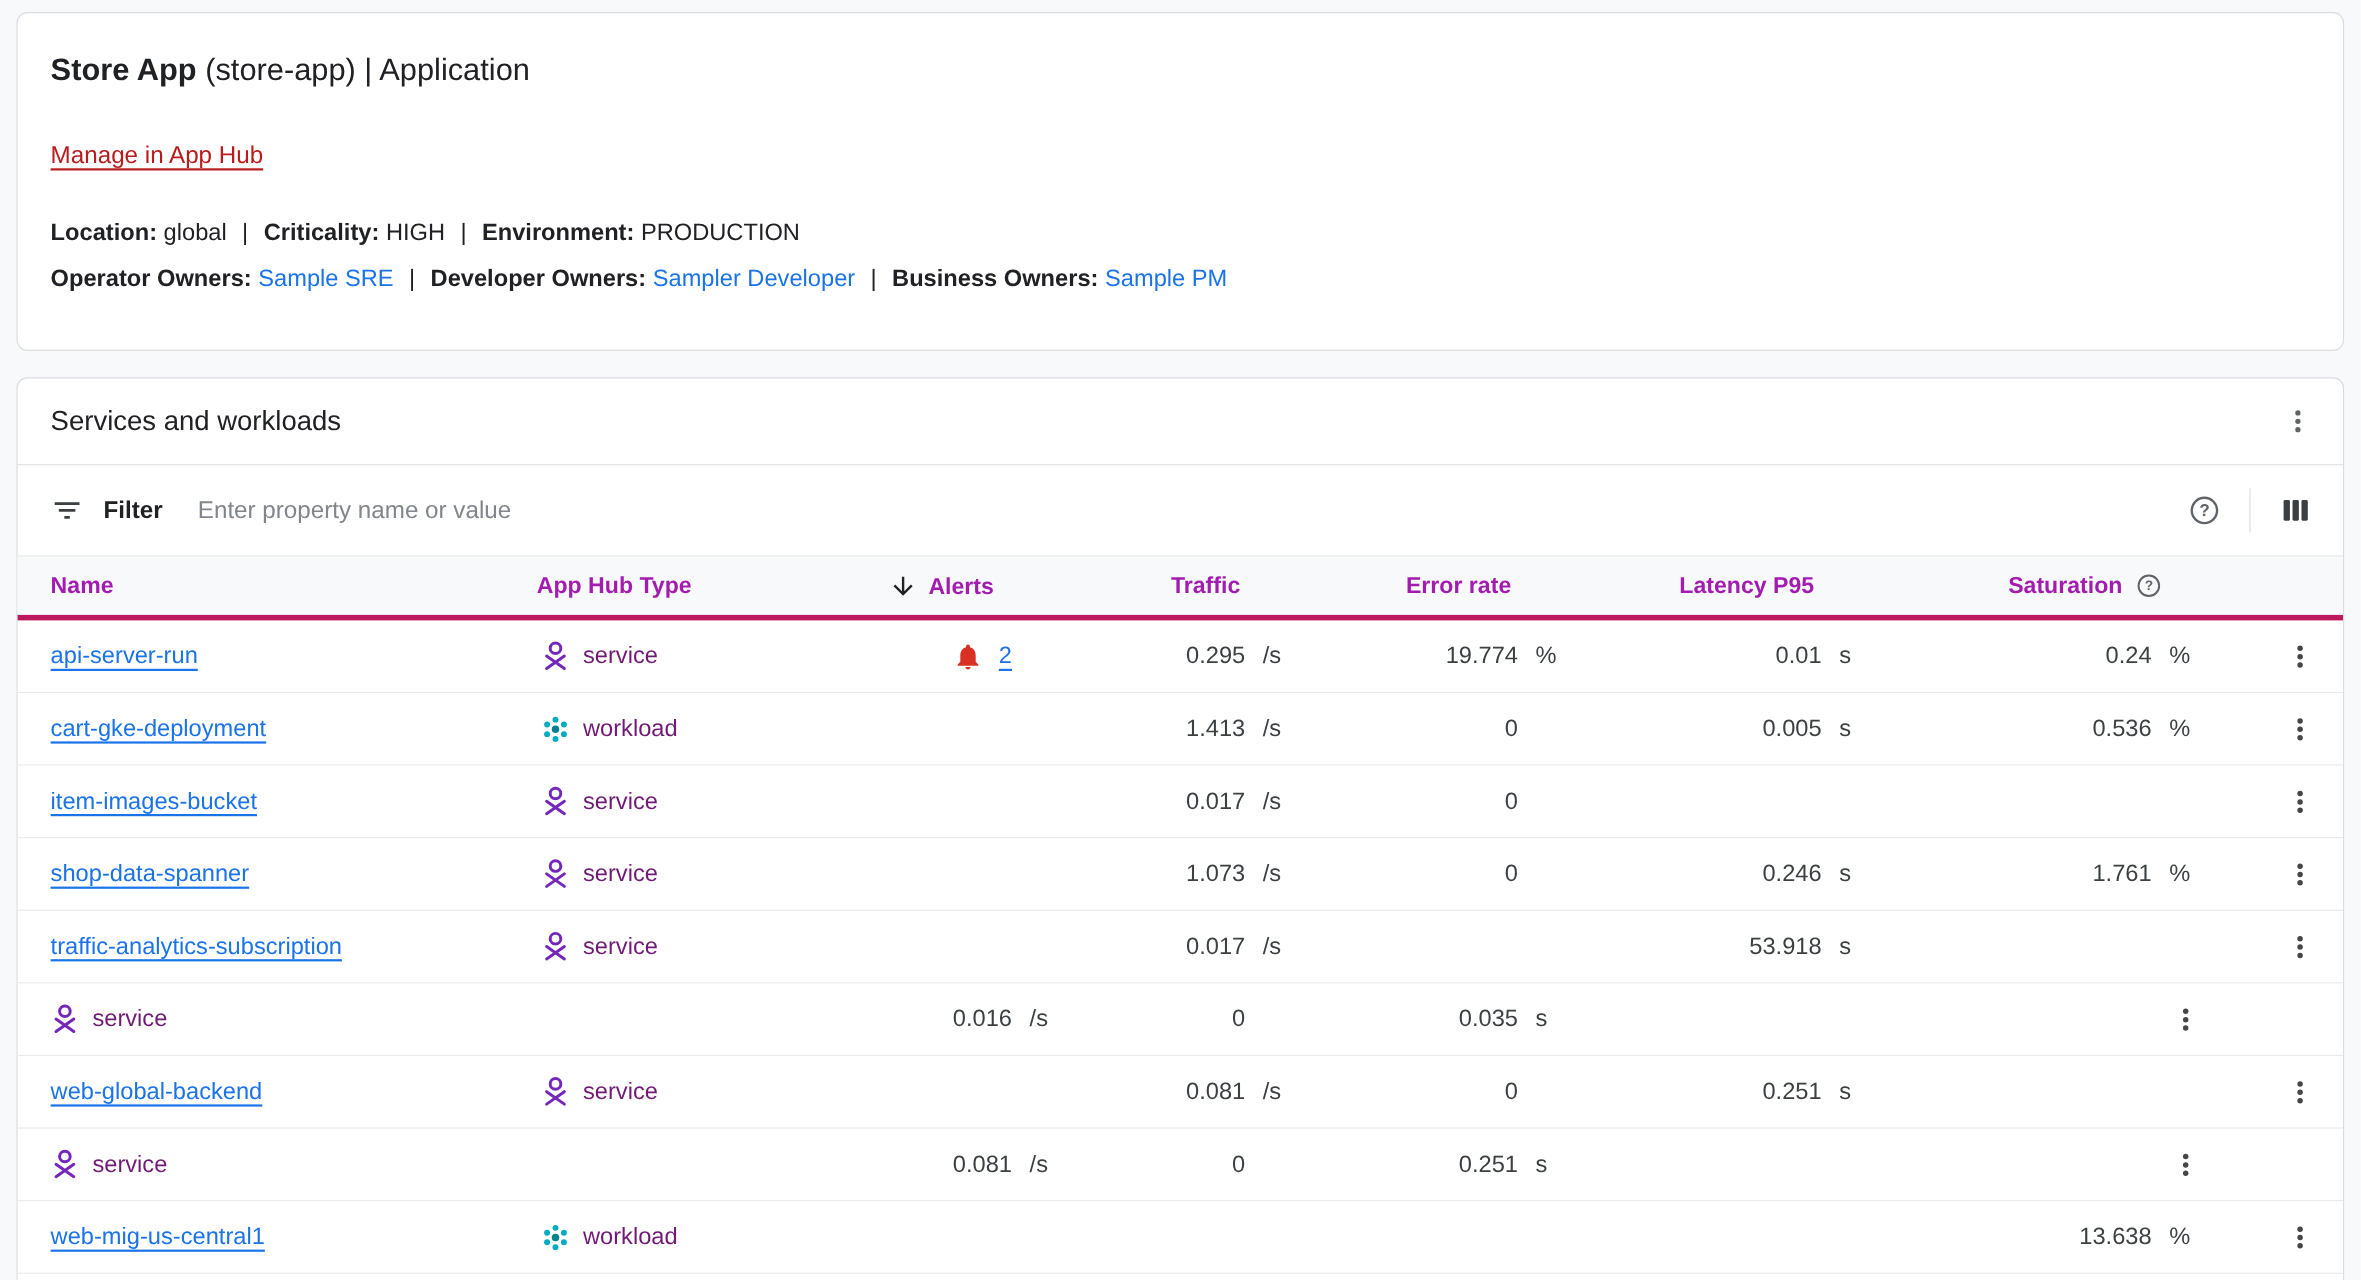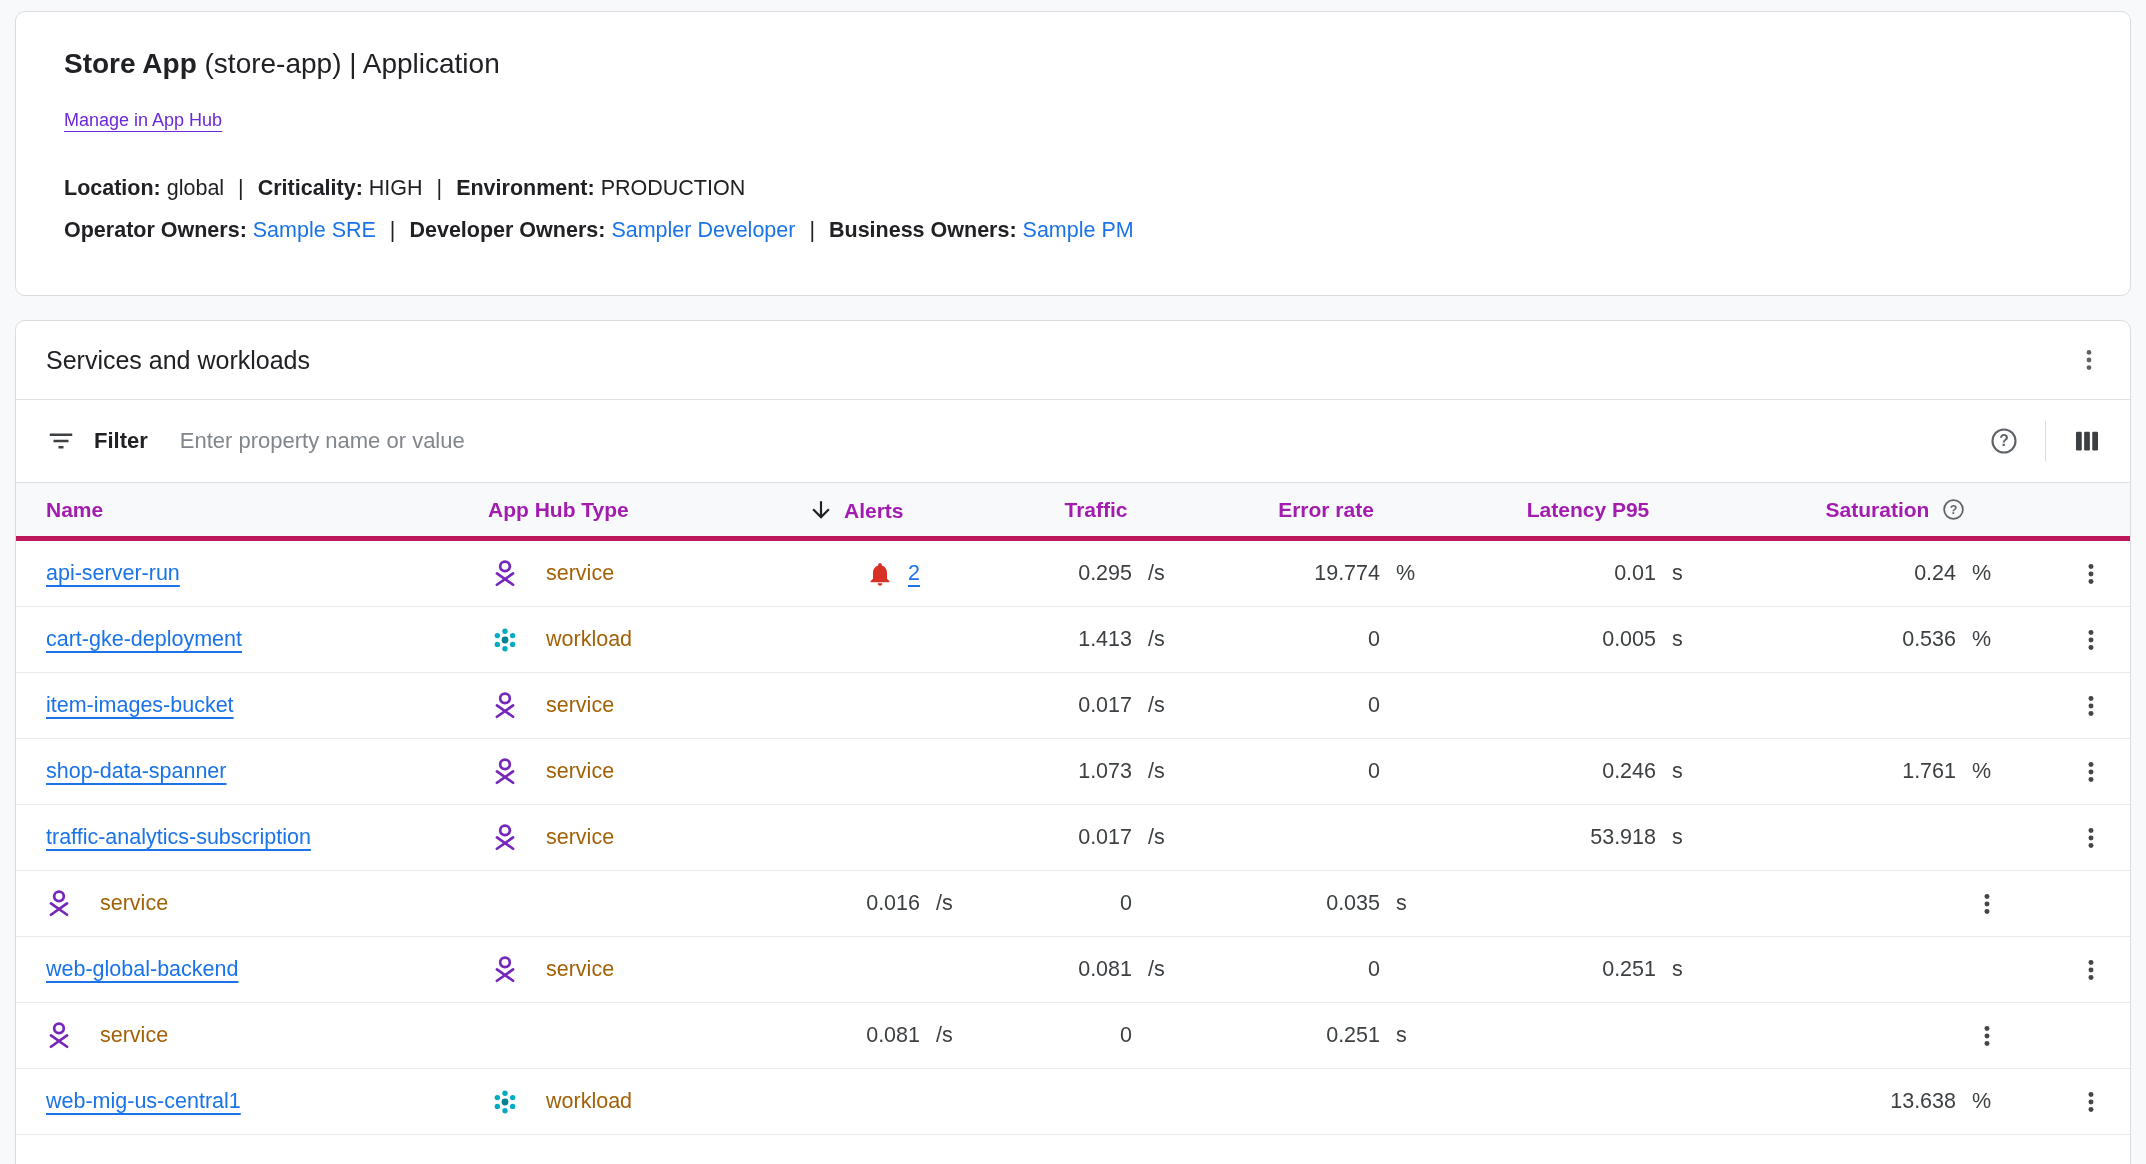--- a/index.html
+++ b/index.html
@@ -11,29 +11,29 @@
     color: #202124;
   }
   a { cursor: pointer; }
 
   .card {
     background: #fff;
     border: 1px solid #dadce0;
     border-radius: 10px;
     margin: 0 15px;
   }
-  .card-app { margin-top: 11px; padding: 36px 30px 44px 48px; }
+  .card-app { margin-top: 11px; padding: 36px 30px 44px 30px; }
   .card-table { margin-top: 24px; height: 900px; }
 
   
   .app-title { font-size: 28px; font-weight: 400; color: #202124; }
   .app-title .bold { font-weight: 700; }
   .manage-link {
-    display: inline-block; margin-top: 30px; font-size: 18px;
-    color: #6d28d9; text-decoration: underline; text-underline-offset: 5px;
+    display: inline-block; margin-top: 48px; font-size: 22px;
+    color: #b91c1c; text-decoration: underline; text-underline-offset: 5px;
   }
   .meta { margin-top: 36px; font-size: 21.5px; line-height: 42px; color: #202124; }
   .meta b { font-weight: 700; }
   .meta a { color: #1a73e8; text-underline-offset: 5px; }
   .sep { margin: 0 8px; }
 
   
   .panel-header {
     display: flex; align-items: center; justify-content: space-between;
     height: 78px; padding: 0 22px 0 30px;
@@ -70,21 +70,21 @@
     font-weight: 700; font-size: 21px; color: #a21caf;
   }
   .trow { height: 66px; border-bottom: 1px solid #e8eaed; font-size: 21.5px; }
 
   .name-cell { padding-left: 30px; }
   .name-link { color: #1a73e8; text-decoration: underline; text-underline-offset: 5px; }
 
   .type-cell { display: flex; align-items: center; padding-left: 26px; }
   .type-cell .icon { width: 34px; height: 34px; display: inline-flex; flex: none; }
   .type-cell .icon svg { width: 34px; height: 34px; }
-  .type-label { margin-left: 24px; color: #a16207; }
+  .type-label { margin-left: 8px; color: #701a75; }
   .trow .workload-icon { display: none; }
   .trow.type-workload .workload-icon { display: inline-flex; }
 
   .alerts-th { display: flex; align-items: flex-end; padding-left: 28px; }
   .sort-icon { display: inline-flex; margin-right: 10px; }
   .sort-icon svg { width: 26px; height: 26px; }
   .alerts-cell { display: flex; align-items: center; padding-left: 86px; }
   .alerts-content { display: flex; align-items: center; gap: 14px; }
   .bell { display: inline-flex; }
   .bell svg { width: 28px; height: 28px; }

